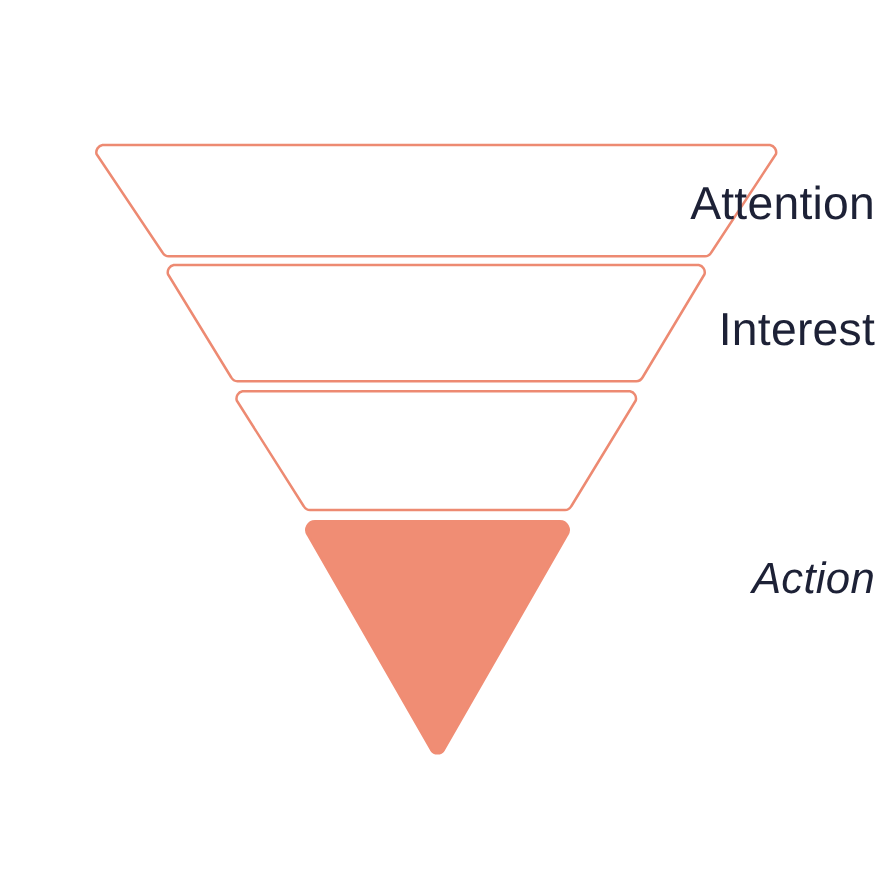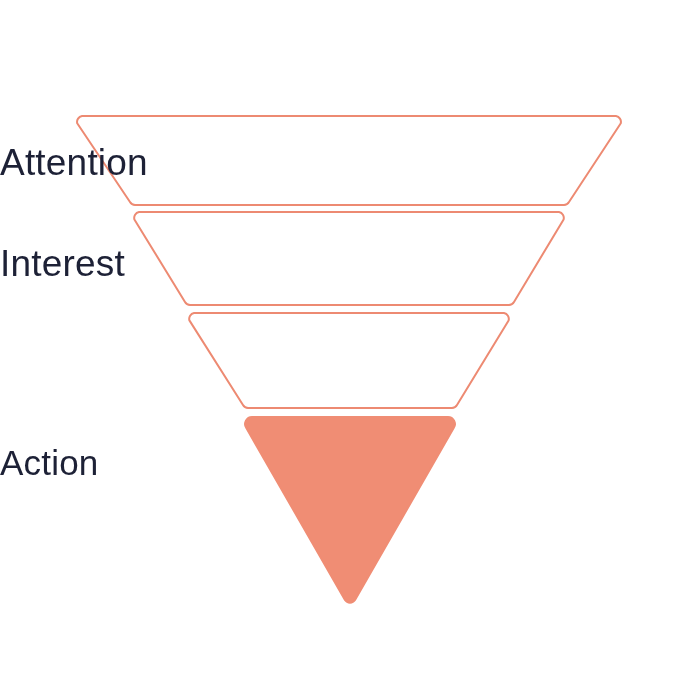--- a/index.html
+++ b/index.html
@@ -25,32 +25,32 @@
     left: 0;
     top: 0;
     width: 700px;
     height: 700px;
     display: block;
   }
   .funnel-label {
     position: absolute;
     left: 0;
     width: 700px;
-    text-align: left;
+    text-align: right;
     color: #1d2136;
     font-family: "Liberation Sans", sans-serif;
     font-weight: 400;
     letter-spacing: 0.2px;
     white-space: nowrap;
     user-select: none;
   }
   #label-attention { top: 142px; font-size: 37px; }
   #label-interest  { top: 243px; font-size: 37px; }
   #label-desire    { top: 341px; font-size: 37px; }
-  #label-action    { top: 443px; font-size: 35px; }
+  #label-action    { top: 443px; font-size: 35px; font-style: italic; }
 </style>
 </head>
 <body>
 
 <div id="funnel-canvas">
 
   <svg id="funnel-svg" viewBox="0 0 700 700" xmlns="http://www.w3.org/2000/svg">
 
     <path d="M 82 116 L 616 116 A 6 6 0 0 1 620.8 123.2 L 569 202 A 6 6 0 0 1 564 205 L 135 205 A 6 6 0 0 1 130 202 L 77.2 123.2 A 6 6 0 0 1 82 116 Z" fill="none" stroke="#ed8a72" stroke-width="2" stroke-linejoin="round"></path>
 

